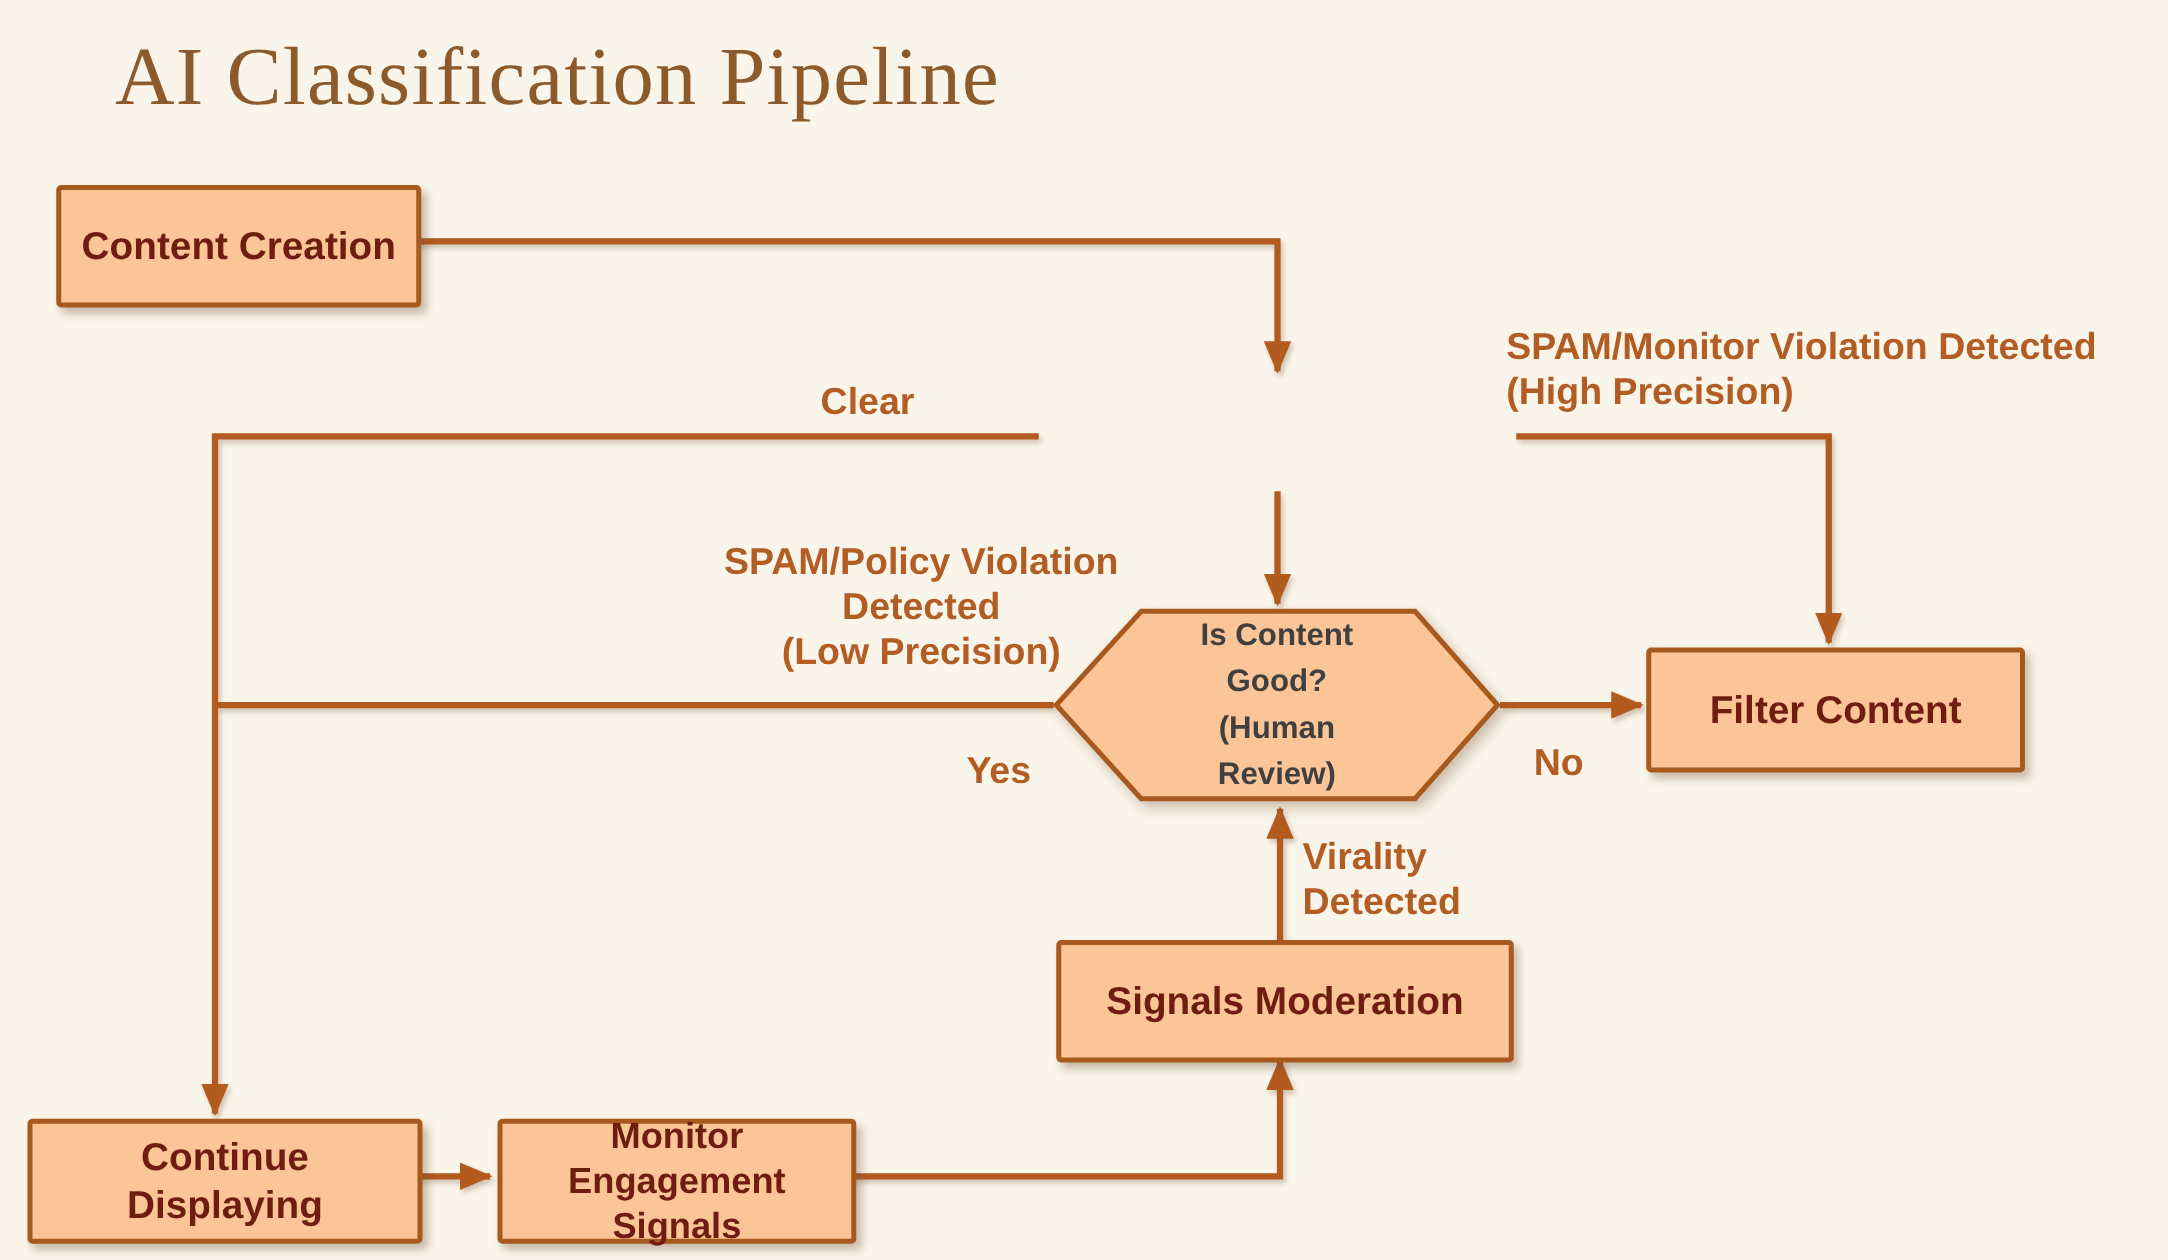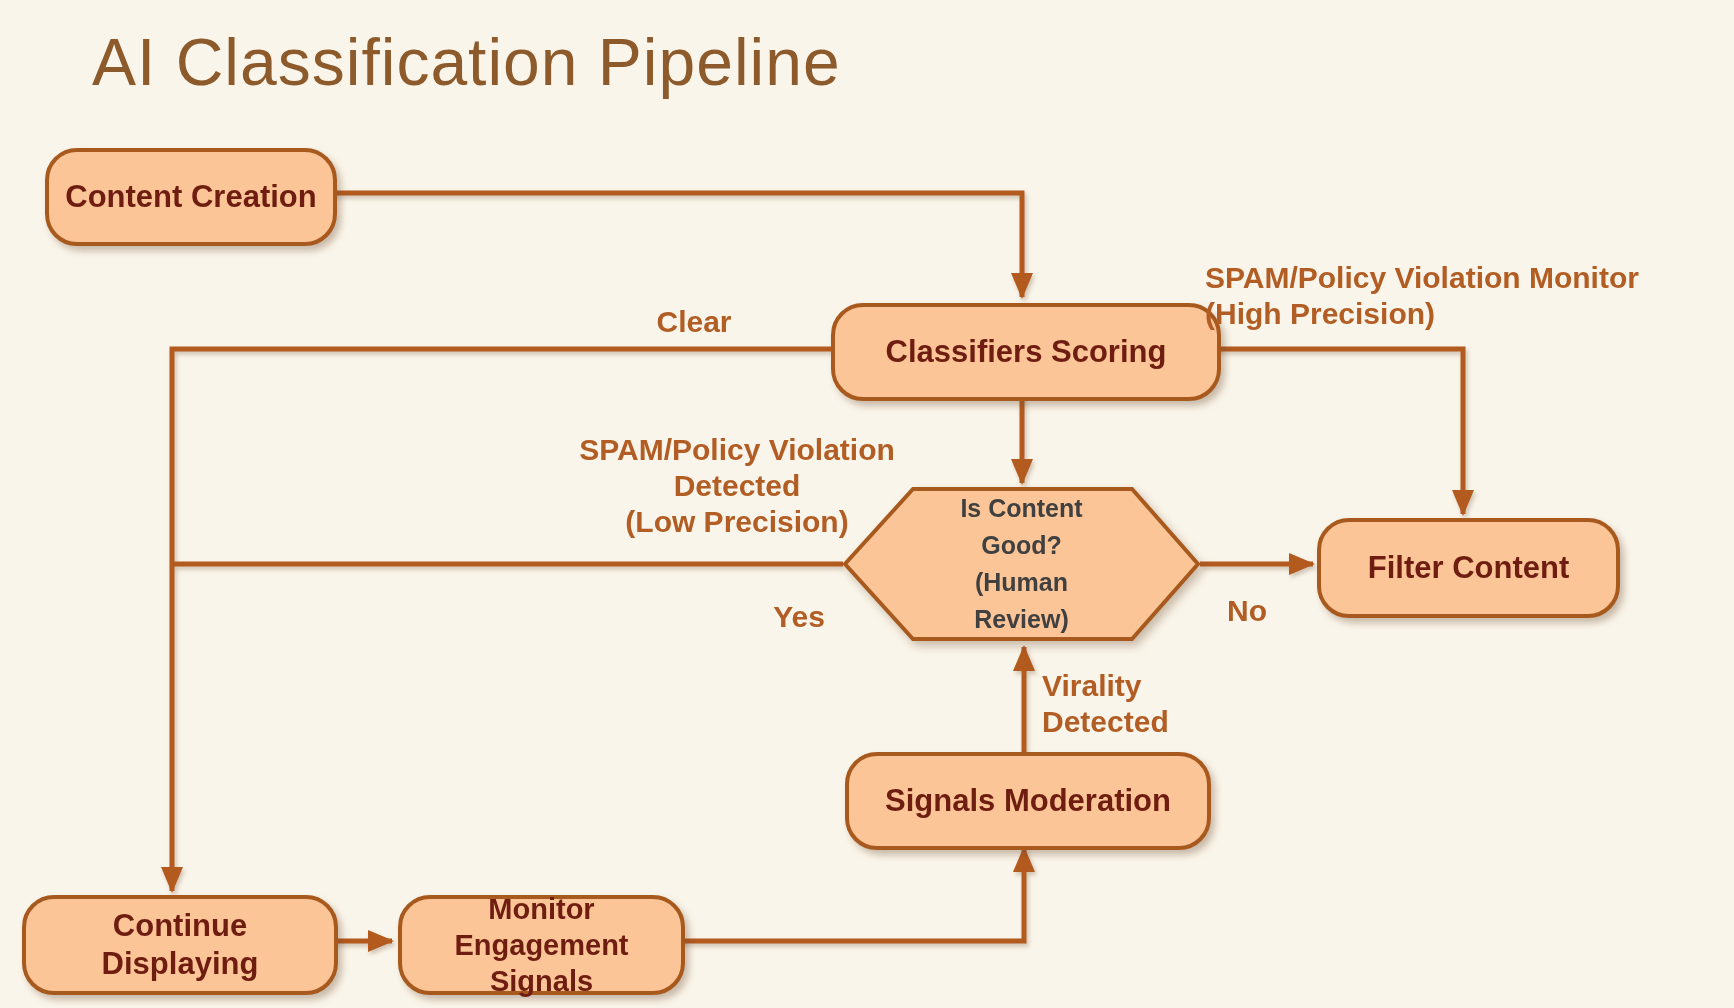--- a/index.html
+++ b/index.html
@@ -3,29 +3,29 @@
 <meta charset="utf-8">
 <style>
   html,body{margin:0;padding:0;background:#faf5ea;}
   #canvas{
     position:relative;width:1734px;height:1008px;overflow:hidden;
     background:#faf5ea;
     font-family:"Liberation Sans",sans-serif;
   }
   .title{
     position:absolute;left:92px;top:24px;
-    font-family:Liberation Sans, sans-serif;
+    font-family:Liberation Serif, serif;
     font-size:66px;font-weight:400;letter-spacing:1px;
     color:#8c5a2b;white-space:nowrap;
   }
   .node{
     position:absolute;
     background:#fbc597;
     border:4px solid #a85a1e;
-    border-radius:32px;
+    border-radius:4px;
     box-shadow:4px 5px 7px rgba(110,75,45,.35);
     display:flex;align-items:center;justify-content:center;
     text-align:center;
     color:#6e1d10;font-weight:bold;font-size:31px;line-height:38px;
     white-space:pre-line;
   }
   .hexwrap{position:absolute;}
   .hexwrap svg{position:absolute;left:0;top:0;overflow:visible;
     filter:drop-shadow(4px 5px 5px rgba(110,75,45,.35));}
   .hexlabel{
@@ -64,21 +64,20 @@
     <polyline points="1213,349 1463,349 1463,514" marker-end="url(#arrow)"></polyline>
     <polyline points="843,564 170,564"></polyline>
     <polyline points="1200,564 1313,564" marker-end="url(#arrow)"></polyline>
     <polyline points="1024,752 1024,647" marker-end="url(#arrow)"></polyline>
     <polyline points="330,941 392,941" marker-end="url(#arrow)"></polyline>
     <polyline points="677,941 1024,941 1024,848" marker-end="url(#arrow)"></polyline>
   </svg>
 
   <div class="node" style="left:45px;top:148px;width:284px;height:90px;">Content Creation</div>
 
-  <div class="node" style="left:831px;top:303px;width:382px;height:90px;">Classifiers Scoring</div>
 
   <div class="hexwrap" style="left:843px;top:487px;width:357px;height:154px;">
     <svg width="357" height="154" viewBox="0 0 357 154">
       <polygon points="70,2 289,2 355,77 289,152 70,152 2,77" fill="#fbc597" stroke="#a85a1e" stroke-width="4"></polygon>
     </svg>
     <div class="hexlabel">Is Content
 Good?
 (Human
 Review)</div>
   </div>
@@ -92,21 +91,21 @@
 
   <div class="node" style="left:398px;top:895px;width:279px;height:92px;font-size:29px;line-height:36px;">Monitor Engagement
 Signals</div>
 
   <div class="edge-label centered" style="left:694px;top:322px;">Clear</div>
 
   <div class="edge-label center-x" style="left:737px;top:412px;">SPAM/Policy Violation
 Detected
 (Low Precision)</div>
 
-  <div class="edge-label" style="left:1205px;top:260px;">SPAM/Policy Violation Monitor
+  <div class="edge-label" style="left:1205px;top:260px;">SPAM/Monitor Violation Detected
 (High Precision)</div>
 
   <div class="edge-label centered" style="left:799px;top:617px;">Yes</div>
 
   <div class="edge-label centered" style="left:1247px;top:611px;">No</div>
 
   <div class="edge-label" style="left:1042px;top:668px;">Virality
 Detected</div>
 
 </div>

